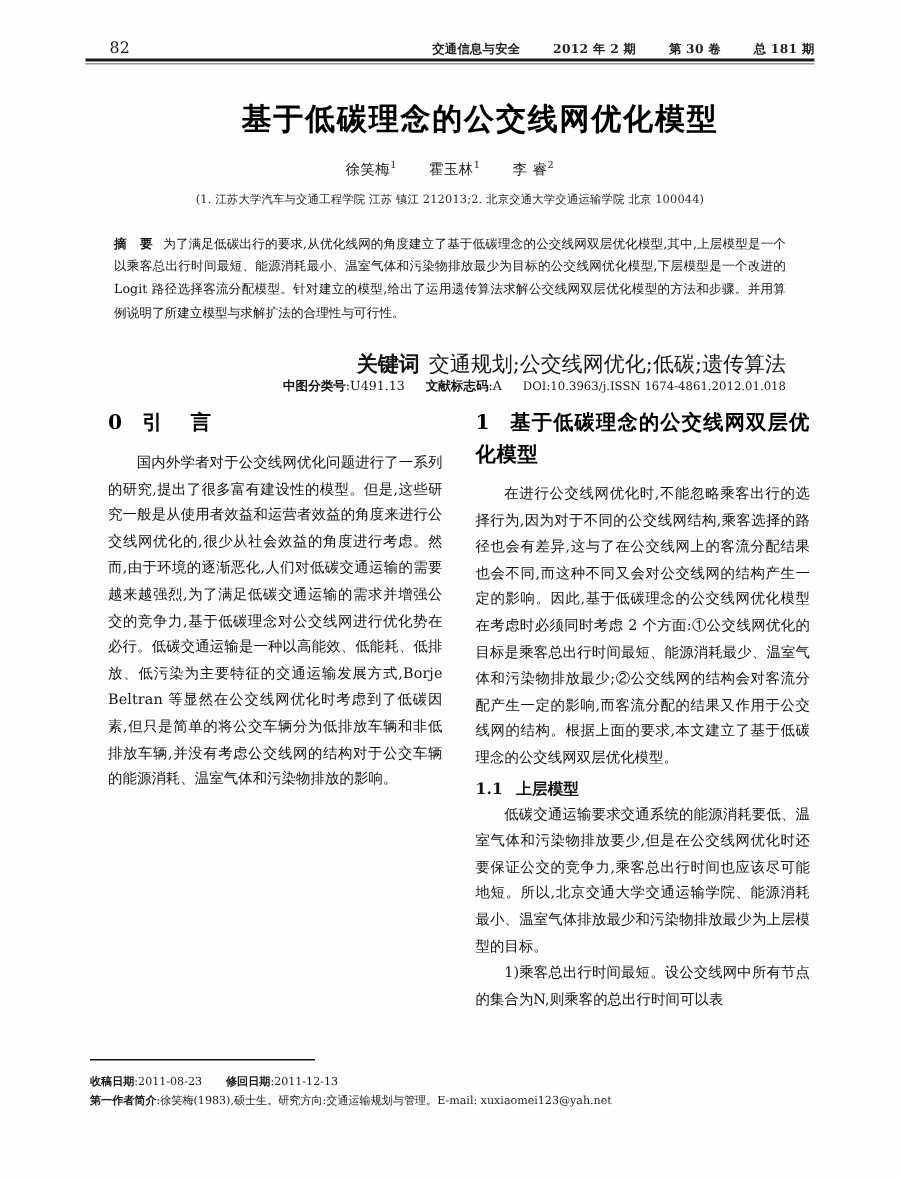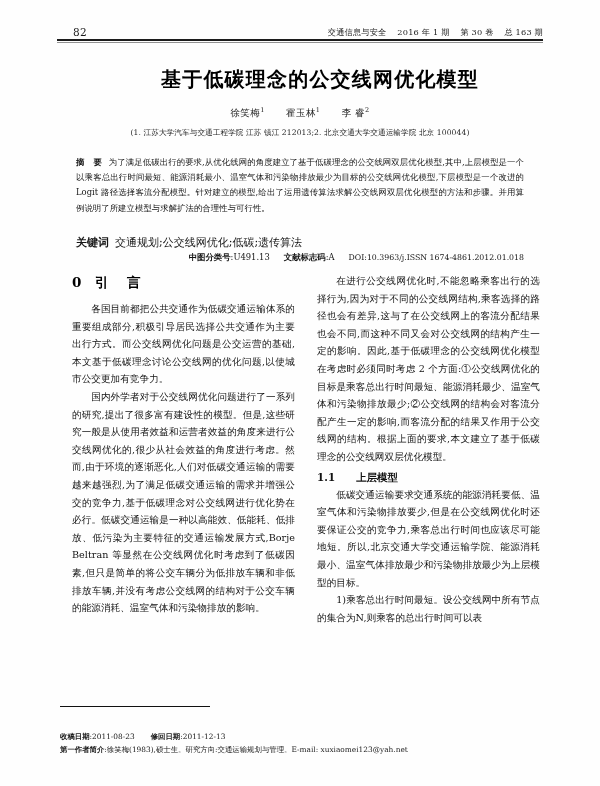--- a/index.html
+++ b/index.html
@@ -41,21 +41,21 @@
     font-family: "DejaVu Serif", serif;
     font-size: 10.5px;
     color: #1a1a1a;
     padding-left: 16px;
   }
   .runhead .jinfo {
     font-size: 8.2px;
     white-space: nowrap;
     color: #222;
   }
-  .runhead .jinfo span { margin-left: 8px; }
+  .runhead .jinfo span { margin-left: 19px; font-weight: bold; }
   .headrule {
     position: absolute;
     left: 57px; top: 39px;
     width: 486px;
     height: 0;
     border-top: 2px solid #1c1c1c;
   }
   .headrule.thin {
     top: 42px;
     border-top: 1px solid #3a3a3a;
@@ -110,23 +110,24 @@
   .absblock .lbl {
     font-weight: bold;
     letter-spacing: 3px;
     margin-right: 4px;
   }
   .absblock .indent2 { display: inline; }
   .kwline {
     position: absolute;
     left: 76px; top: 236px;
     width: 448px;
-    font-size: 11px;
+    font-size: 14px;
     line-height: 14px;
     color: #151515;
+    text-align: right;
   }
   .kwline .lbl { font-weight: bold; margin-right: 6px; }
   .clsline {
     position: absolute;
     left: 76px; top: 250px;
     width: 448px;
     font-size: 8.4px;
     line-height: 14px;
     color: #151515;
     text-align: right;
@@ -158,21 +159,21 @@
     line-height: 21px;
   }
   .secnum .n { margin-right: 13px; }
   .secnum .sp { letter-spacing: 7px; }
   .subsec {
     font-size: 10.4px;
     font-weight: bold;
     line-height: 18px;
     margin-top: 2px;
   }
-  .subsec .n { margin-right: 21px; }
+  .subsec .n { margin-right: 9px; }
   .subsub {
     font-size: 9.8px;
     font-weight: bold;
     line-height: 17px;
   }
   .subsub .n { margin-right: 5px; }
   p.body {
     margin: 0;
     text-indent: 19.2px;
   }
@@ -184,38 +185,37 @@
     width: 150px;
     border-top: 1px solid #111;
   }
   .footnote {
     position: absolute;
     left: 60px; top: 714px;
     width: 480px;
     font-size: 7.4px;
     line-height: 13px;
     color: #1a1a1a;
-    margin-top: 16px;
   }
   .footnote .lbl { font-weight: bold; }
   .footnote .gap { display: inline-block; width: 16px; }
   .footnote .fnrow { white-space: nowrap; }
 </style>
 </head>
 <body>
 
 <div class="page">
 
   <div class="runhead">
     <div class="folio">82</div>
     <div class="jinfo">
       <span>交通信息与安全</span>
-      <span>2016 年 1 期</span>
+      <span>2012 年 2 期</span>
       <span>第 30 卷</span>
-      <span>总 163 期</span>
+      <span>总 181 期</span>
     </div>
   </div>
   <div class="headrule"></div>
   <div class="headrule thin"></div>
 
   <div class="title">基于低碳理念的公交线网优化模型</div>
 
   <div class="authors">
     <span class="au"><span>徐笑梅</span><sup>1</sup></span>
     <span class="au"><span>霍玉林</span><sup>1</sup></span>
@@ -233,25 +233,27 @@
   </div>
 
   <div class="clsline">
     <span class="lbl">中图分类号</span>:<span>U491.13</span><span class="gap"></span><span class="lbl">文献标志码</span>:<span>A</span><span class="gap"></span><span class="doi">DOI:10.3963/j.ISSN 1674-4861.2012.01.018</span>
   </div>
 
   <div class="col left">
     <div class="secnum">
       <span class="n">0</span><span class="sp">引  言</span>
     </div>
-    <p class="body">各国目前都把公共交通作为低碳交通运输体系的重要组成部分,积极引导居民选择公共交通作为主要出行方式。而公交线网优化问题是公交运营的基础,本文基于低碳理念讨论公交线网的优化问题,以使城市公交更加有竞争力。</p>
     <p class="body">国内外学者对于公交线网优化问题进行了一系列的研究,提出了很多富有建设性的模型。但是,这些研究一般是从使用者效益和运营者效益的角度来进行公交线网优化的,很少从社会效益的角度进行考虑。然而,由于环境的逐渐恶化,人们对低碳交通运输的需要越来越强烈,为了满足低碳交通运输的需求并增强公交的竞争力,基于低碳理念对公交线网进行优化势在必行。低碳交通运输是一种以高能效、低能耗、低排放、低污染为主要特征的交通运输发展方式,Borje Beltran 等显然在公交线网优化时考虑到了低碳因素,但只是简单的将公交车辆分为低排放车辆和非低排放车辆,并没有考虑公交线网的结构对于公交车辆的能源消耗、温室气体和污染物排放的影响。</p>
   </div>
 
   <div class="col right">
+    <div class="secnum">
+      <span class="n">1</span><span>基于低碳理念的公交线网双层优化模型</span>
+    </div>
     <p class="body">在进行公交线网优化时,不能忽略乘客出行的选择行为,因为对于不同的公交线网结构,乘客选择的路径也会有差异,这与了在公交线网上的客流分配结果也会不同,而这种不同又会对公交线网的结构产生一定的影响。因此,基于低碳理念的公交线网优化模型在考虑时必须同时考虑 2 个方面:①公交线网优化的目标是乘客总出行时间最短、能源消耗最少、温室气体和污染物排放最少;②公交线网的结构会对客流分配产生一定的影响,而客流分配的结果又作用于公交线网的结构。根据上面的要求,本文建立了基于低碳理念的公交线网双层优化模型。</p>
     <div class="subsec">
       <span class="n">1.1</span><span>上层模型</span>
     </div>
     <p class="body">低碳交通运输要求交通系统的能源消耗要低、温室气体和污染物排放要少,但是在公交线网优化时还要保证公交的竞争力,乘客总出行时间也应该尽可能地短。所以,北京交通大学交通运输学院、能源消耗最小、温室气体排放最少和污染物排放最少为上层模型的目标。</p>
     <p class="body">1)乘客总出行时间最短。设公交线网中所有节点的集合为N,则乘客的总出行时间可以表</p>
   </div>
 
   <div class="fnrule"></div>
   <div class="footnote">

